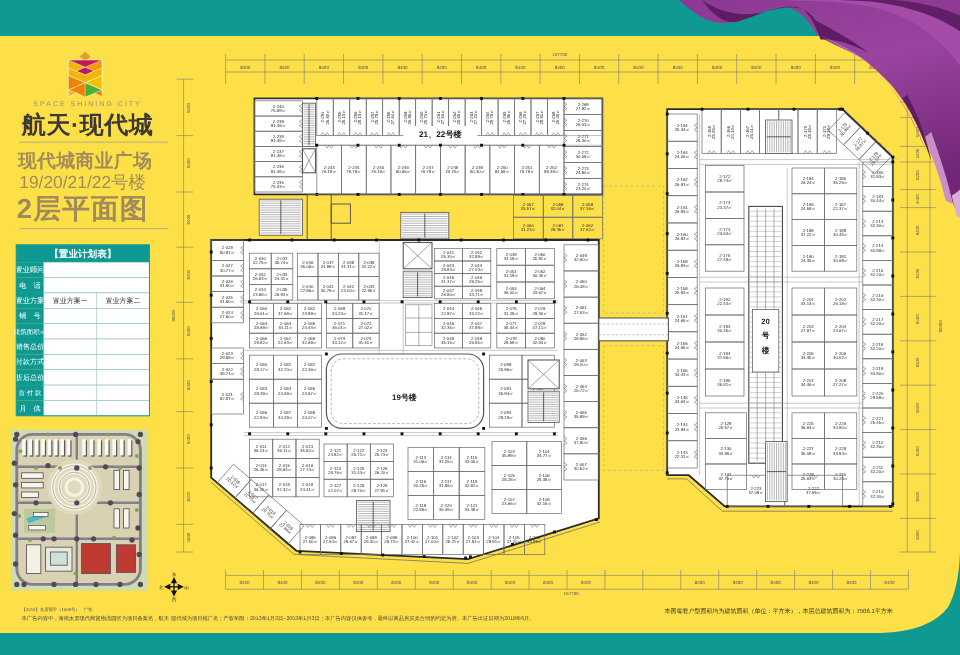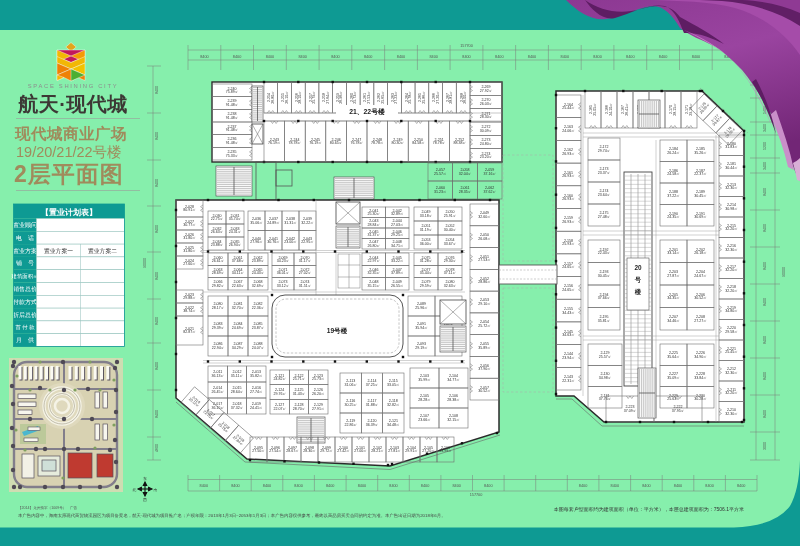--- a/index.html
+++ b/index.html
@@ -1,15 +1,15 @@
 <!DOCTYPE html>
 <html><head><meta charset="utf-8">
 <style>
 html,body{margin:0;padding:0;background:#fff;}
-#page{position:relative;width:800px;height:546px;overflow:hidden;background:#86efac;
+#page{position:relative;width:800px;height:546px;overflow:hidden;background:#fde047;
   font-family:"Liberation Sans",sans-serif;}
 svg{position:absolute;left:0;top:0;}
 </style></head><body>
 <div id="page">
 <svg width="800" height="546" viewBox="0 0 800 546" font-family="Liberation Sans, sans-serif">
 <rect x="0" y="0" width="800" height="30" fill="#0e9a93"></rect>
       <path d="M0,527.5 L734,527.5 Q775,526 790,506 Q799,490 800,460 L800,546 L0,546 Z" fill="#0e9a93"></path>
 <g>
 <path d="M71,42.5 l5.2,4.5 -5.2,4.5 -5.2,-4.5 Z" fill="#e2a51c" stroke="#fff" stroke-width="0.4"></path>
 <g stroke="#fff" stroke-width="0.4">

